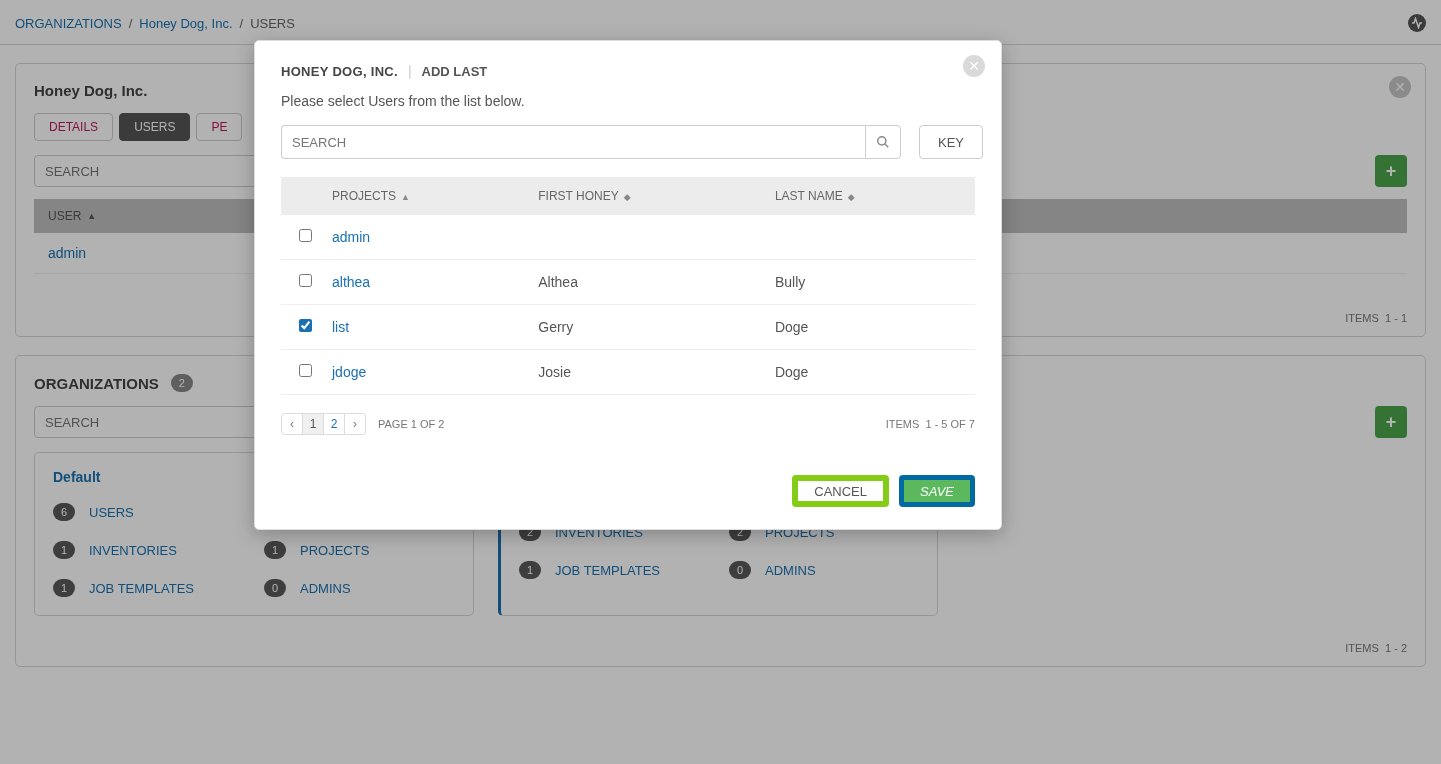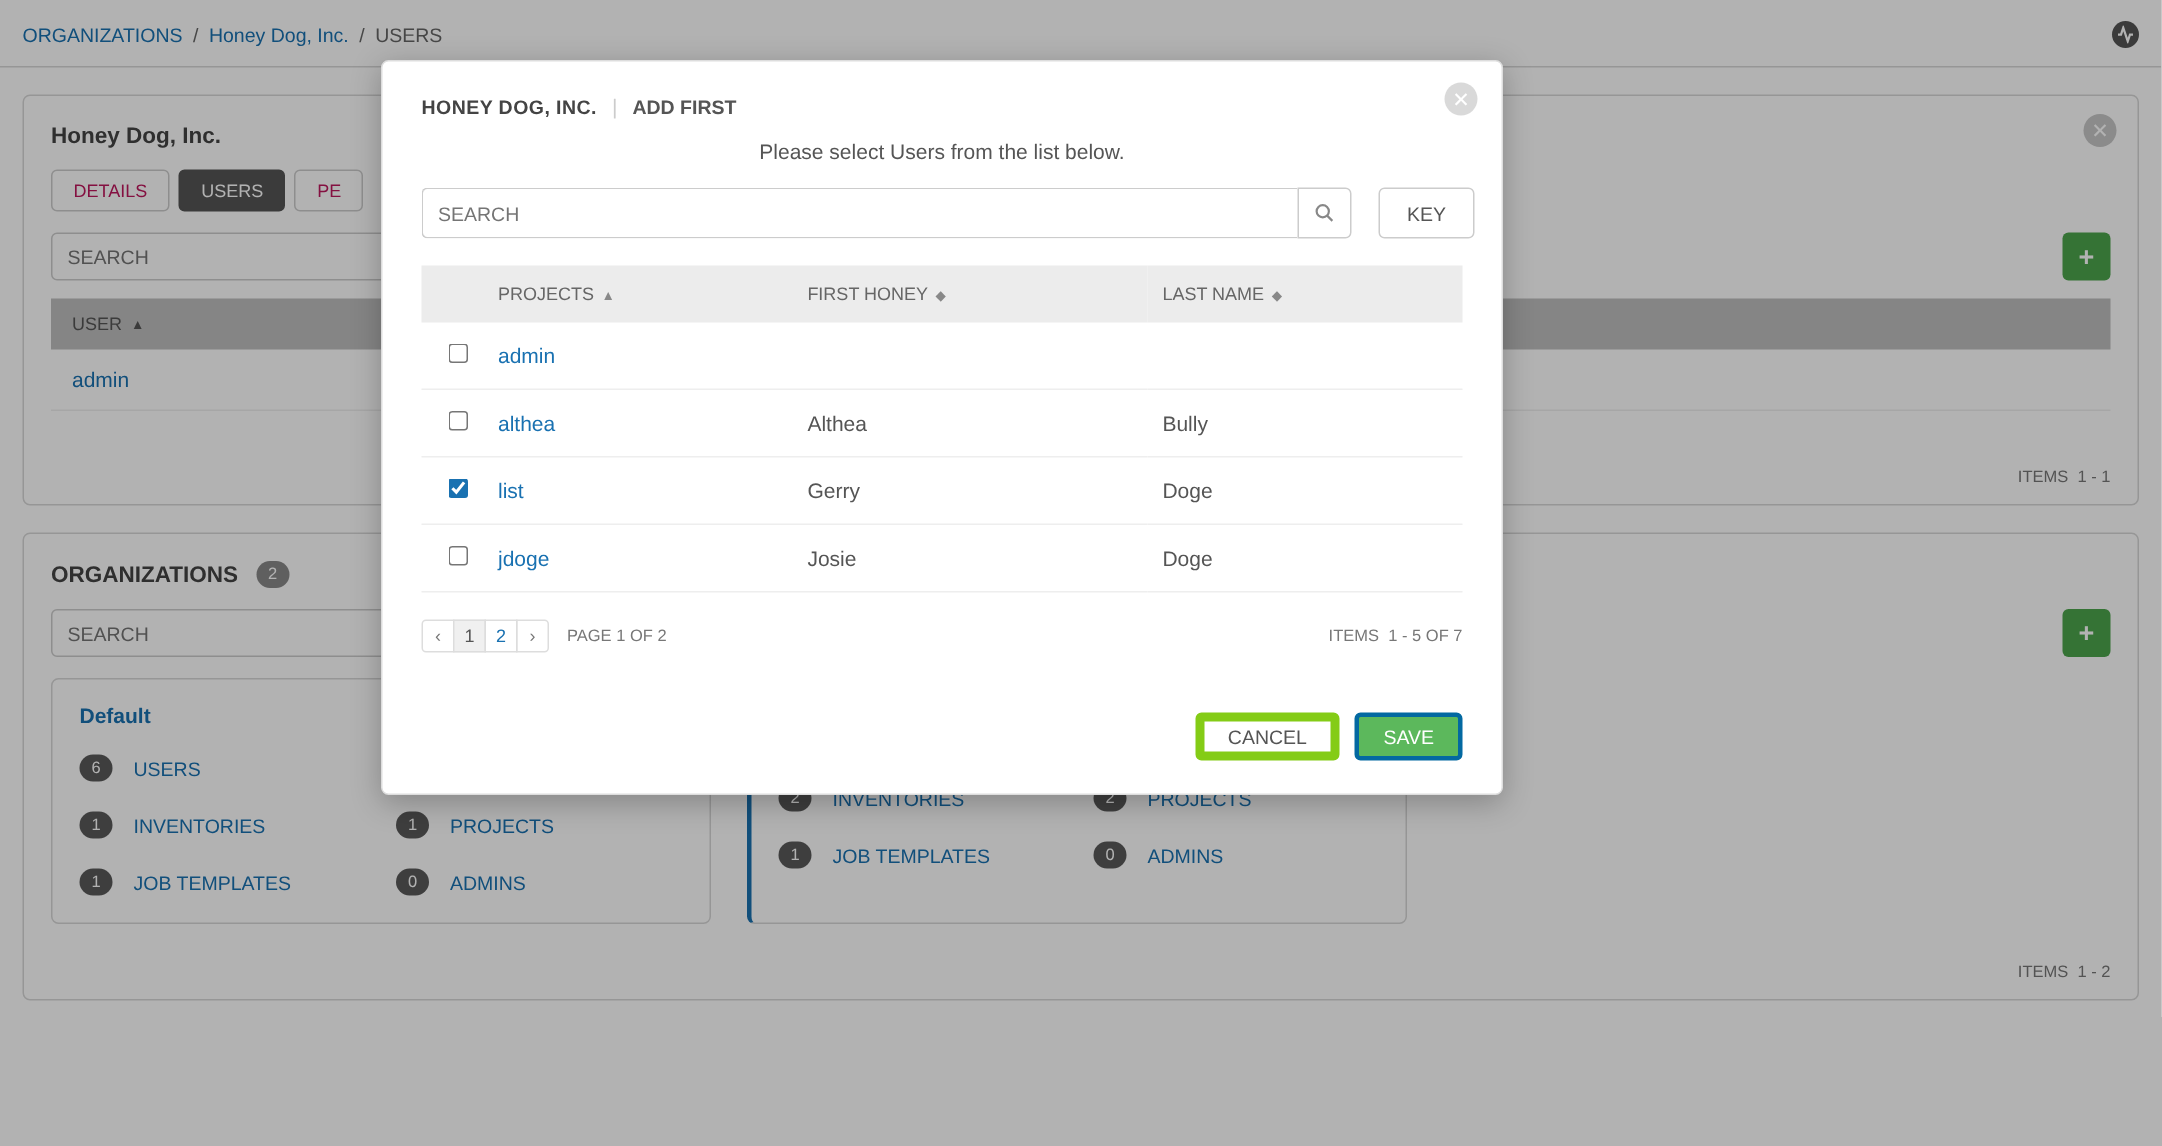--- a/index.html
+++ b/index.html
@@ -132,21 +132,21 @@
 .modal-close {
   position: absolute; right: 16px; top: 14px;
   width: 22px; height: 22px; border-radius: 50%;
   background: #d9d9d9; color: #fff; font-size: 14px;
   display: flex; align-items: center; justify-content: center; cursor: pointer;
 }
 .modal-header { display: flex; align-items: center; gap: 10px; margin-bottom: 14px; }
 .modal-header .org { font-weight: 700; letter-spacing: 0.3px; font-size: 13px; color: #444; }
 .modal-header .divider { color: #ccc; }
 .modal-header .sub { font-weight: 700; font-size: 13px; color: #555; }
-.modal-instruct { font-size: 14px; color: #555; margin-bottom: 16px; text-align: center; }
+.modal-instruct { font-size: 14px; color: #555; margin-bottom: 16px; }
 .modal-toolbar { display: flex; gap: 18px; align-items: stretch; margin-bottom: 18px; }
 .search-group { display: flex; flex: 0 0 620px; }
 .search-group input {
   flex: 1; height: 34px;
   border: 1px solid #ccc; border-right: none;
   border-radius: 4px 0 0 4px; padding: 0 10px;
   font-size: 13px;
 }
 .search-group .search-btn {
   width: 36px; border: 1px solid #ccc; border-radius: 0 4px 4px 0;
@@ -195,21 +195,21 @@
 .pager .pg.num { color: #1971b1; }
 .pager .pg.active.num { color: #555; }
 .page-of { margin-left: 12px; font-size: 11px; }
 .items-of { margin-left: auto; font-size: 11px; padding-left: 38px; }
 .modal-actions { display: flex; justify-content: flex-end; gap: 10px; margin-top: 40px; }
 .btn {
   height: 32px; padding: 0 16px;
   border-radius: 4px; font-size: 13px; cursor: pointer;
 }
 .btn-default { background: #fff; border: 6px solid #84cc16; color: #555; }
-.btn-primary { background: #5cb85c; border: 3px solid #0369a1; color: #fff; }
+.btn-primary { background: #5cb85c; border: 5px solid #0369a1; color: #fff; font-style: italic; }
 
 svg.magnifier { width: 14px; height: 14px; }
 </style>
 </head>
 <body>
 
 <div class="page-wrapper">
 
   <div class="breadcrumb">
     <a href="#">ORGANIZATIONS</a>
@@ -316,21 +316,21 @@
     </div>
   </div>
 
   <div class="overlay"></div>
 
   <div class="modal">
     <span class="modal-close">✕</span>
     <div class="modal-header">
       <span class="org">HONEY DOG, INC.</span>
       <span class="divider">|</span>
-      <span class="sub">ADD FIRST</span>
+      <span class="sub">ADD LAST</span>
     </div>
     <div class="modal-instruct">Please select Users from the list below.</div>
     <div class="modal-toolbar">
       <div class="search-group">
         <input type="text" placeholder="SEARCH" style="">
         <button class="search-btn">
           <svg class="magnifier" viewBox="0 0 24 24" fill="none" stroke="#888" stroke-width="2.5">
               <circle cx="10" cy="10" r="7"></circle>
               <line x1="15" y1="15" x2="21" y2="21"></line>
             </svg>

